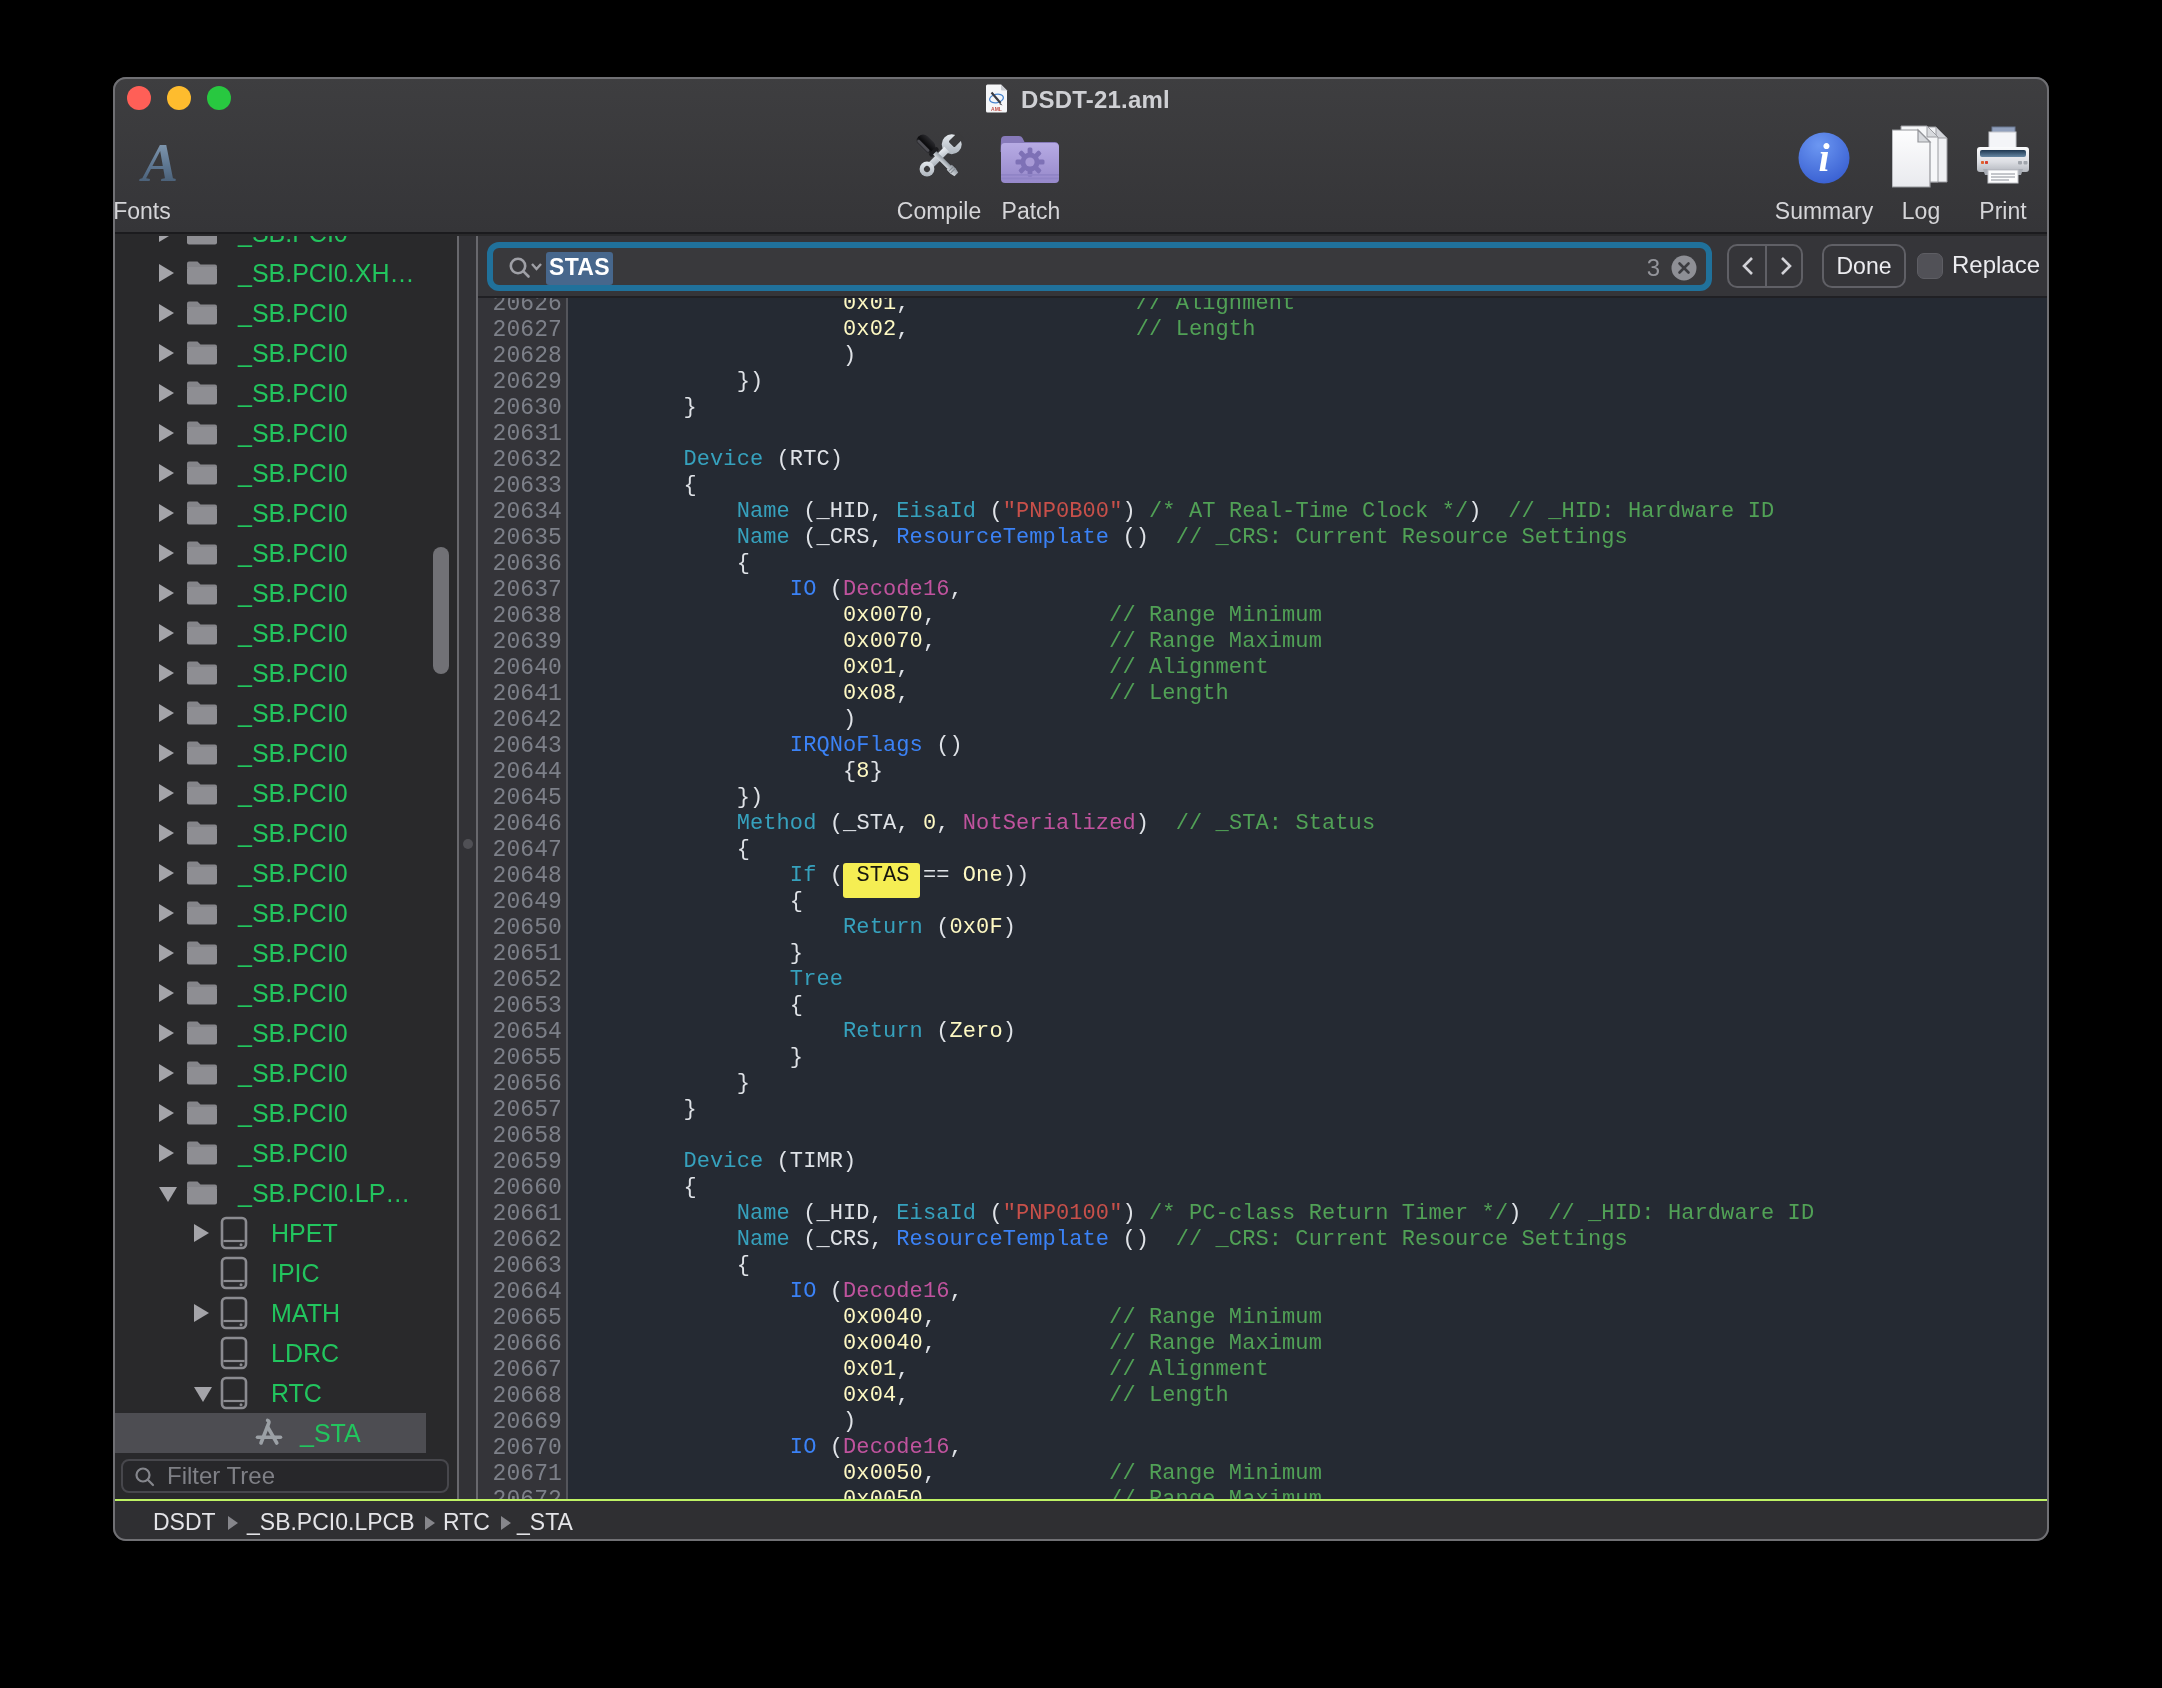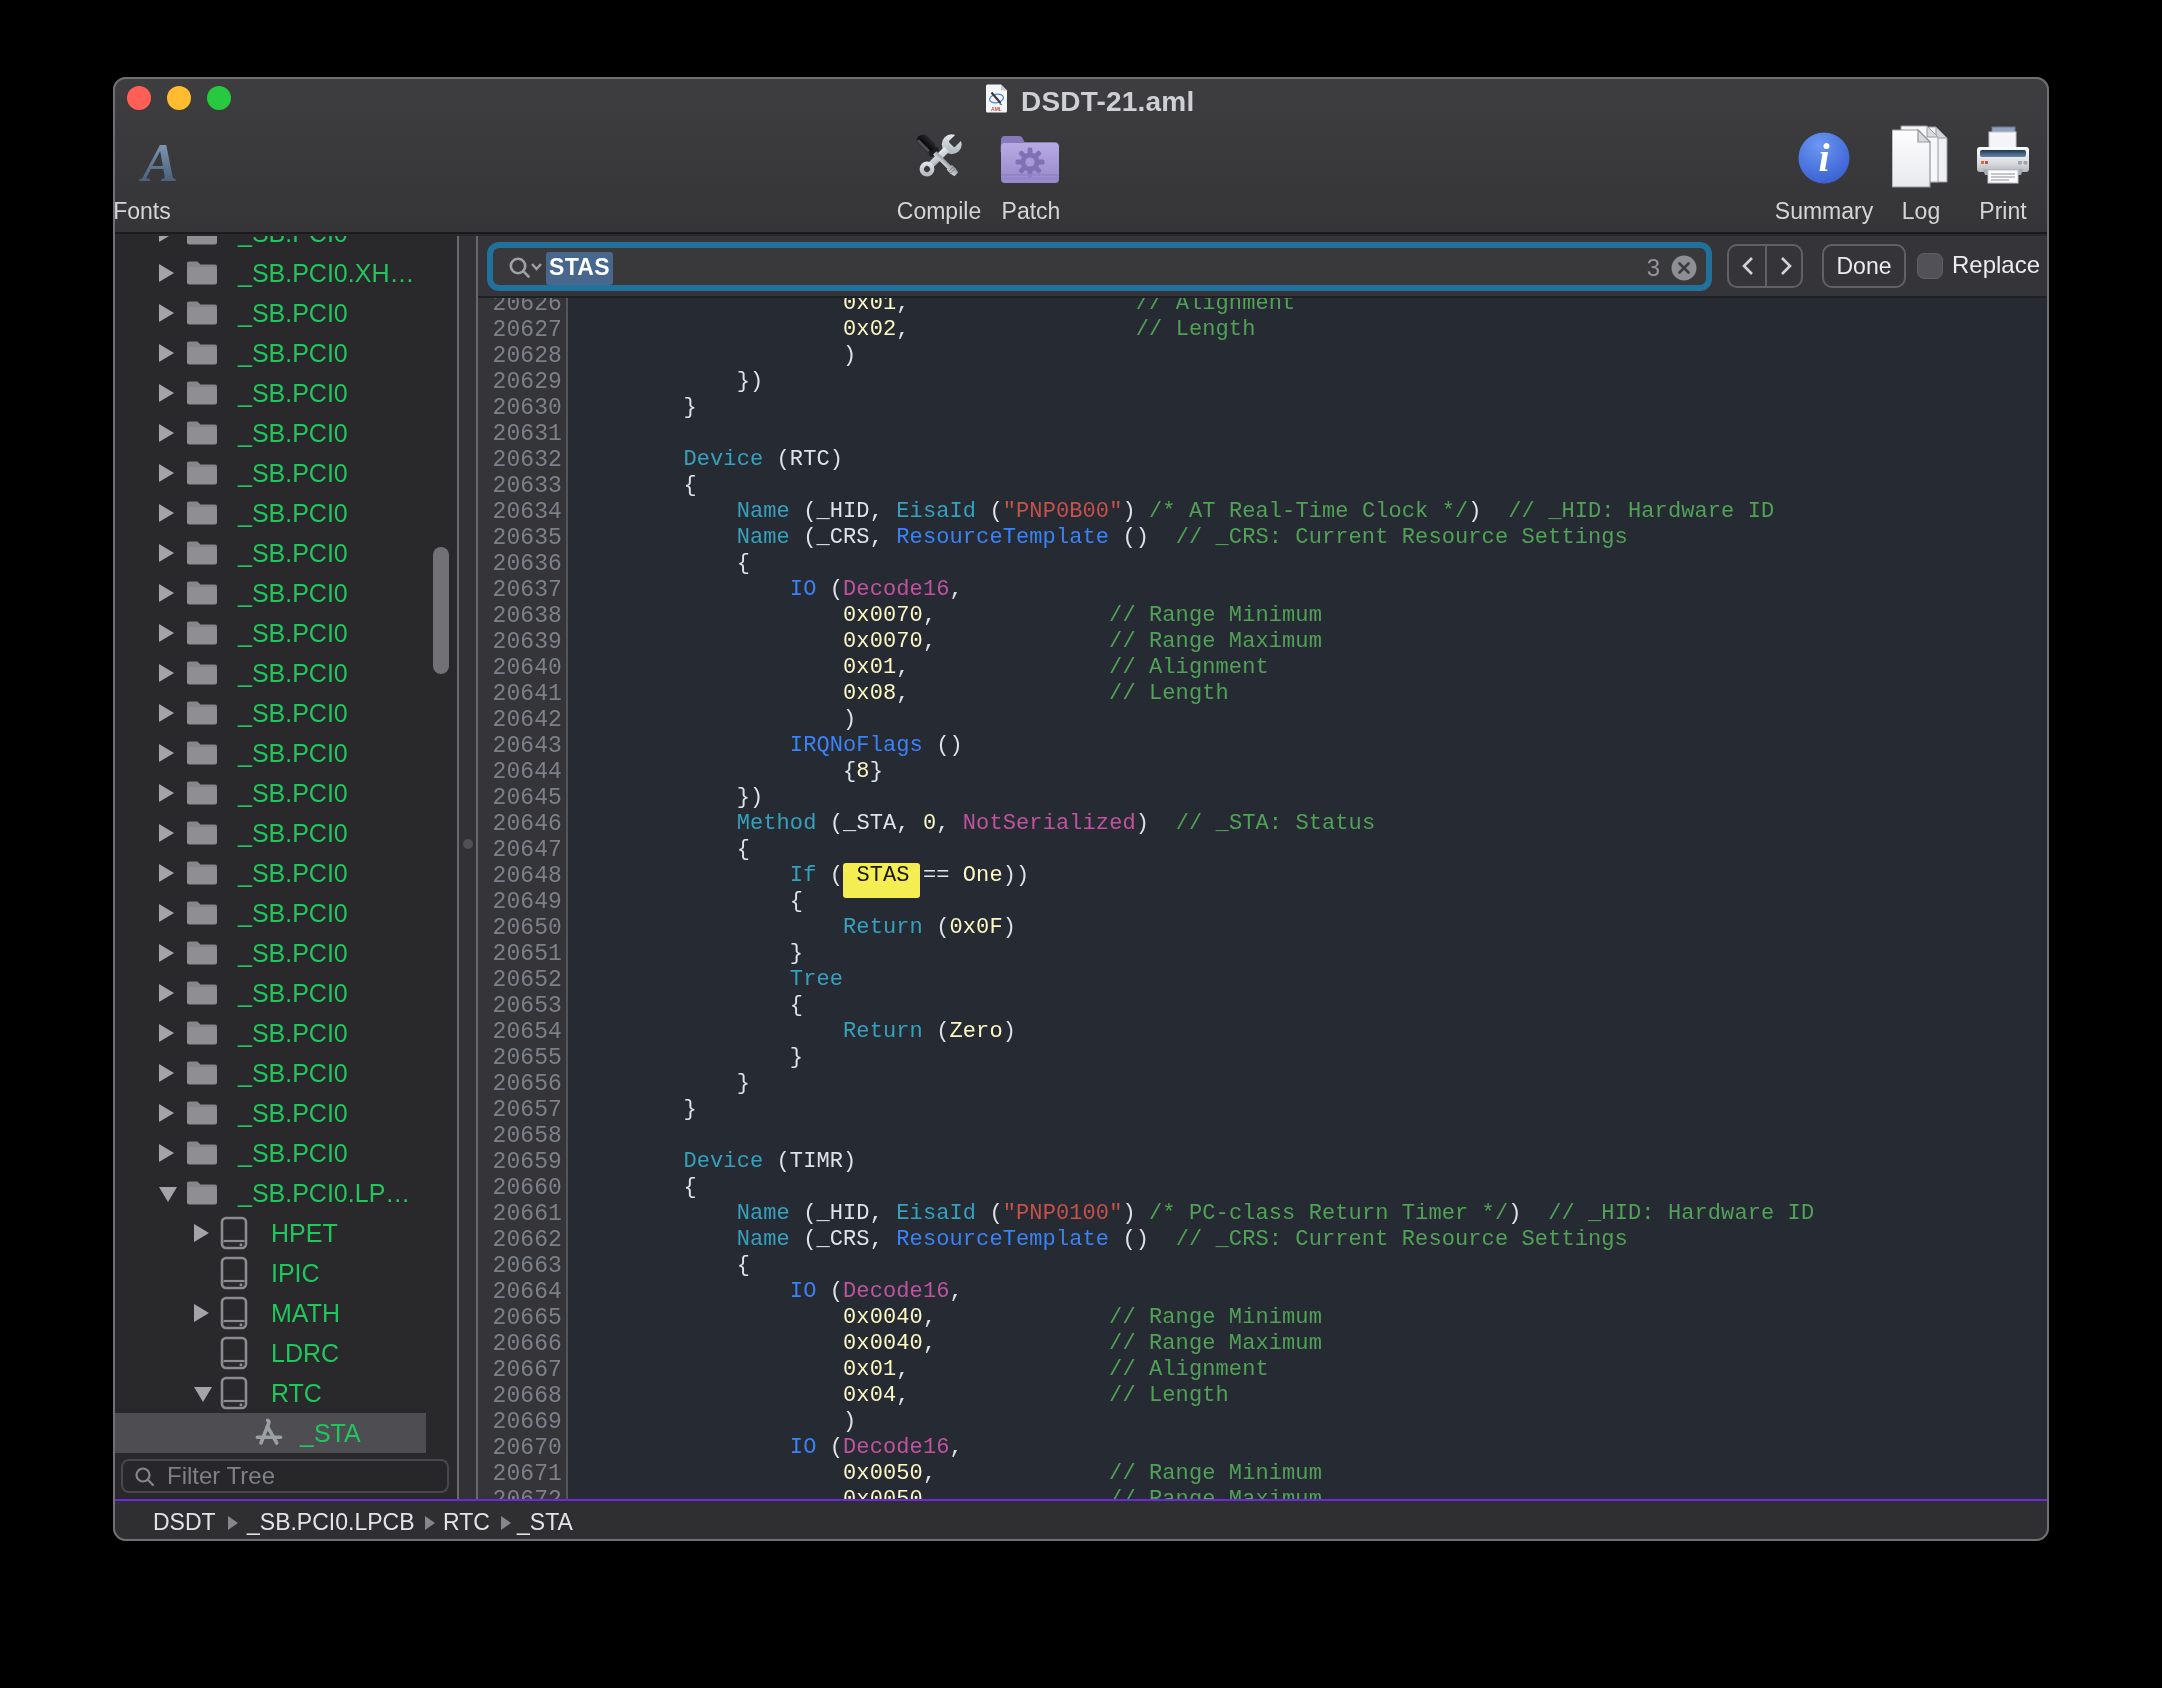--- a/index.html
+++ b/index.html
@@ -1,21 +1,21 @@
 <!DOCTYPE html>
 <html><head><meta charset="utf-8">
 <style>
 * { margin:0; padding:0; box-sizing:border-box; }
 html,body { width:2162px; height:1688px; background:#000; overflow:hidden; }
 body { font-family:"Liberation Sans", sans-serif; position:relative; }
 .win { position:absolute; left:113px; top:77px; width:1936px; height:1464px; border-radius:13px; background:#29292b; overflow:hidden; }
 .winborder { position:absolute; left:113px; top:77px; width:1936px; height:1464px; border-radius:13px; border:2px solid #707074; pointer-events:none; z-index:50; }
 .chrome { position:absolute; left:0; top:0; width:100%; height:157px; background:linear-gradient(#3e3e40,#353538); border-bottom:2px solid #1b1b1e; }
 .light { position:absolute; top:9px; width:24px; height:24px; border-radius:50%; }
-.title { position:absolute; top:9px; left:908px; font-size:28px; font-weight:700; color:#cfd0d4; letter-spacing:0.2px; }
+.title { position:absolute; top:9px; left:908px; font-size:24px; font-weight:700; color:#cfd0d4; letter-spacing:0.2px; }
 .docicon { position:absolute; left:872px; top:7px; }
 .tblab { position:absolute; transform:translateX(-50%); color:#d5d5d8; font-size:23px; top:121px; white-space:nowrap; }
 .sidebar { position:absolute; left:0; top:159px; width:344px; height:1263px; background:#29292b; overflow:hidden; }
 .trow { position:absolute; left:0; width:344px; height:40px; }
 .selbg { position:absolute; left:0; top:0; width:313px; height:40px; background:#4d4d52; }
 .tri-r { position:absolute; top:11px; width:0; height:0; border-left:15px solid #a4a4a9; border-top:9px solid transparent; border-bottom:9px solid transparent; }
 .tri-d { position:absolute; top:14px; width:0; height:0; border-top:15px solid #a4a4a9; border-left:9px solid transparent; border-right:9px solid transparent; }
 .ticon { position:absolute; top:50%; transform:translateY(-50%); }
 .fic { display:block; }
 .tlab { position:absolute; top:50%; transform:translateY(-50%); color:#22c55e; font-size:25px; white-space:nowrap; }
@@ -43,21 +43,21 @@
 pre { font-family:"Liberation Mono", monospace; line-height:26px; margin:0; }
 .nums { position:absolute; left:0; top:-7px; width:84px; text-align:right; font-size:23px; letter-spacing:0.1px; color:#7d8089; }
 .code { position:absolute; left:99px; top:-7px; font-size:22px; letter-spacing:0.1px; color:#dfe2e7; }
 .code .k { color:#36a1bd; }
 .code .m { color:#3b82f6; }
 .code .c { color:#51a156; }
 .code .n { color:#fef9c3; }
 .code .g { color:#c0539e; }
 .code .s { color:#c8504a; }
 .code .hl { background:#f5ee53; color:#17170f; padding:0px 10px 10px 13px; margin:0 -10px 0 -13px; border-radius:3px; }
-.crumbbar { position:absolute; left:0; top:1422px; width:100%; height:42px; background:#2f2f32; border-top:2px solid #6d28d9; }
+.crumbbar { position:absolute; left:0; top:1422px; width:100%; height:42px; background:#2f2f32; border-top:2px solid #bef264; }
 .crumbbar .item { color:#e4e4e8; font-size:23px; position:absolute; top:8px; white-space:nowrap; }
 .crumbbar .csep { position:absolute; top:15px; width:0; height:0; border-left:10px solid #86868b; border-top:7px solid transparent; border-bottom:7px solid transparent; }
 </style></head>
 <body>
 <div class="win">
   <div class="chrome">
     <div class="light" style="left:14px; background:#ff5f57;"></div>
     <div class="light" style="left:54px; background:#febc2e;"></div>
     <div class="light" style="left:94px; background:#28c840;"></div>
     <div class="docicon"><svg width="23" height="29" viewBox="0 0 23 29">

